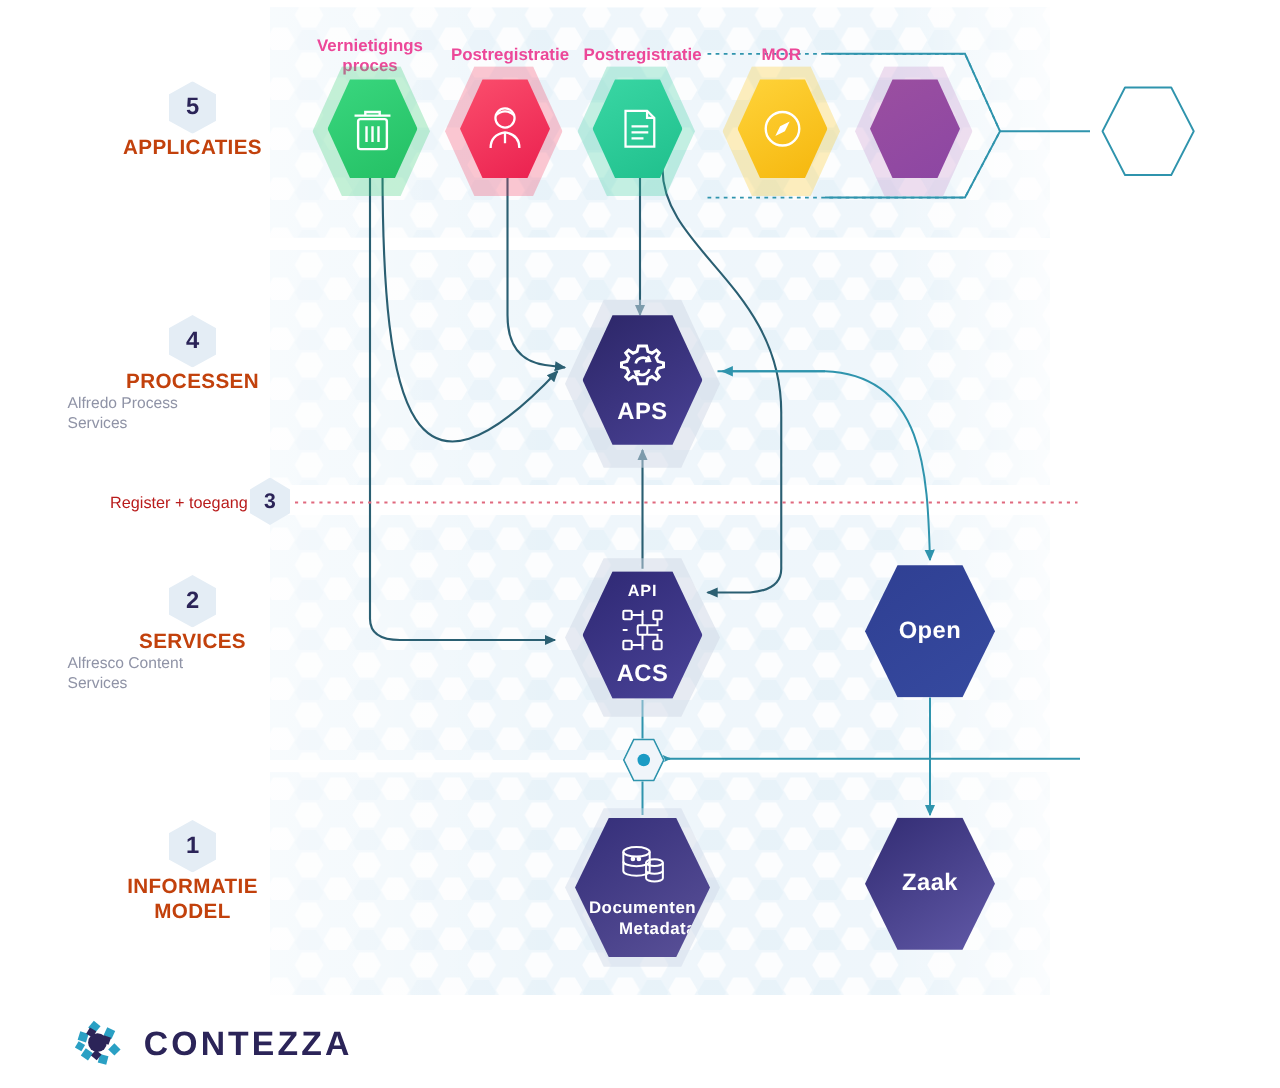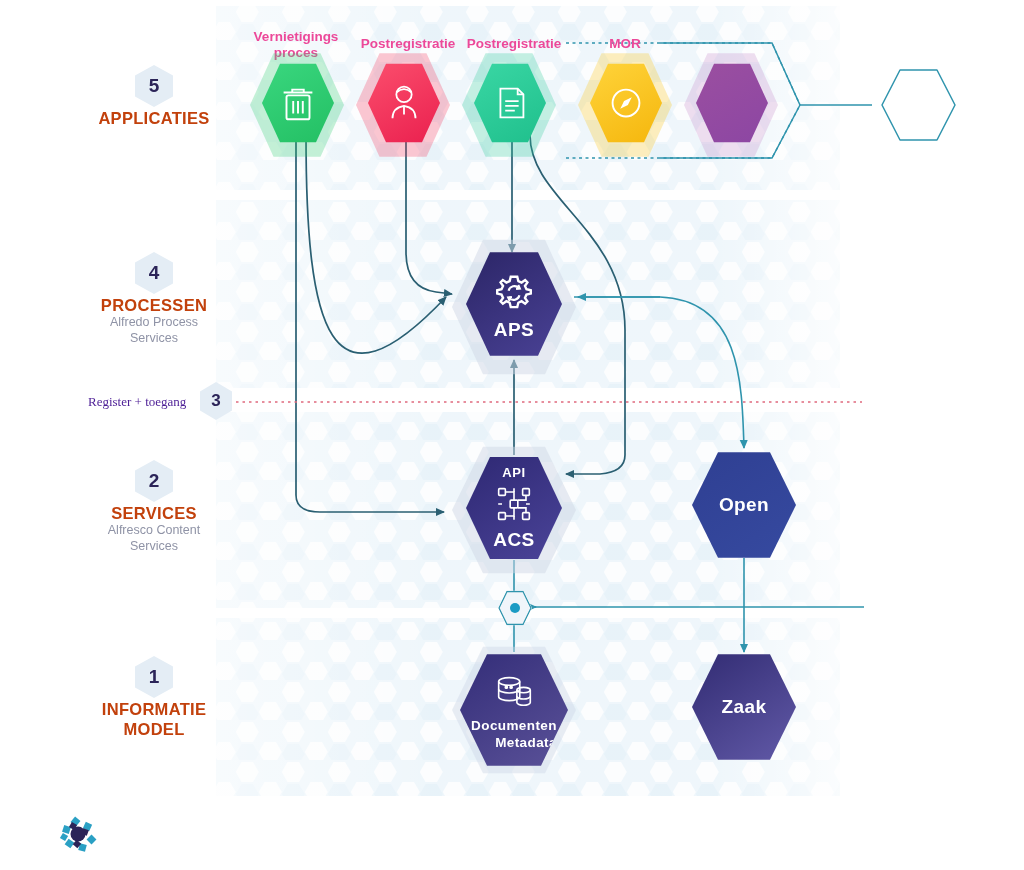--- a/index.html
+++ b/index.html
@@ -22,21 +22,21 @@
     background:#e4edf5;
     clip-path:polygon(50% 0,100% 25%,100% 75%,50% 100%,0 75%,0 25%);
   }
   .tier-num span{position:relative;z-index:2;}
   .tier-title{
     position:absolute;text-align:center;width:200px;
     font-size:16.5px;font-weight:bold;color:#c2410c;letter-spacing:.3px;
     line-height:1.22;
   }
   .tier-sub{
-    position:absolute;text-align:center;width:200px;
+    position:absolute;width:200px;
     font-size:12.5px;color:#8f93a6;line-height:1.28;
   }
 
   
   .app-cap{
     position:absolute;text-align:center;
     font-size:13.5px;font-weight:bold;color:#ec4899;line-height:1.2;
   }
 
   
@@ -53,22 +53,22 @@
     opacity:.28;
   }
   .hex-label{font-size:19px;font-weight:bold;letter-spacing:.4px;}
   .hex-label.sm{font-size:13.5px;line-height:1.22;}
   .hex-api{font-size:13px;font-weight:bold;letter-spacing:.6px;margin-bottom:1px;}
   .hex-ico{width:46px;height:46px;display:block;}
   .hex-ico.big{width:52px;height:52px;}
 
   
   .reg-text{
-    position:absolute;font-size:13px;color:#4c1d95;
-    font-family:Liberation Serif, serif;
+    position:absolute;font-size:13px;color:#b91c1c;
+    font-family:Liberation Sans, sans-serif;
   }
 
   
   .brand{position:absolute;display:flex;align-items:center;gap:14px;}
   .brand-name{
     font-size:27px;font-weight:bold;color:#2b2458;letter-spacing:2.5px;
   }
 </style>
 </head>
 <body>
@@ -332,15 +332,16 @@
           <rect x="6" y="22" width="6" height="6" transform="rotate(30 9 25)"></rect>
         </g>
         <g fill="#2b2458">
           <rect x="15" y="11" width="6" height="6" transform="rotate(30 18 14)"></rect>
           <rect x="27" y="17" width="6" height="6" transform="rotate(20 30 20)"></rect>
           <rect x="19" y="29" width="6" height="6" transform="rotate(40 22 32)"></rect>
           <circle cx="23" cy="22" r="7.5"></circle>
         </g>
       </g>
     </svg>
+    <div class="brand-name">CONTEZZA</div>
   </div>
 
 </div>
 
 </body></html>

